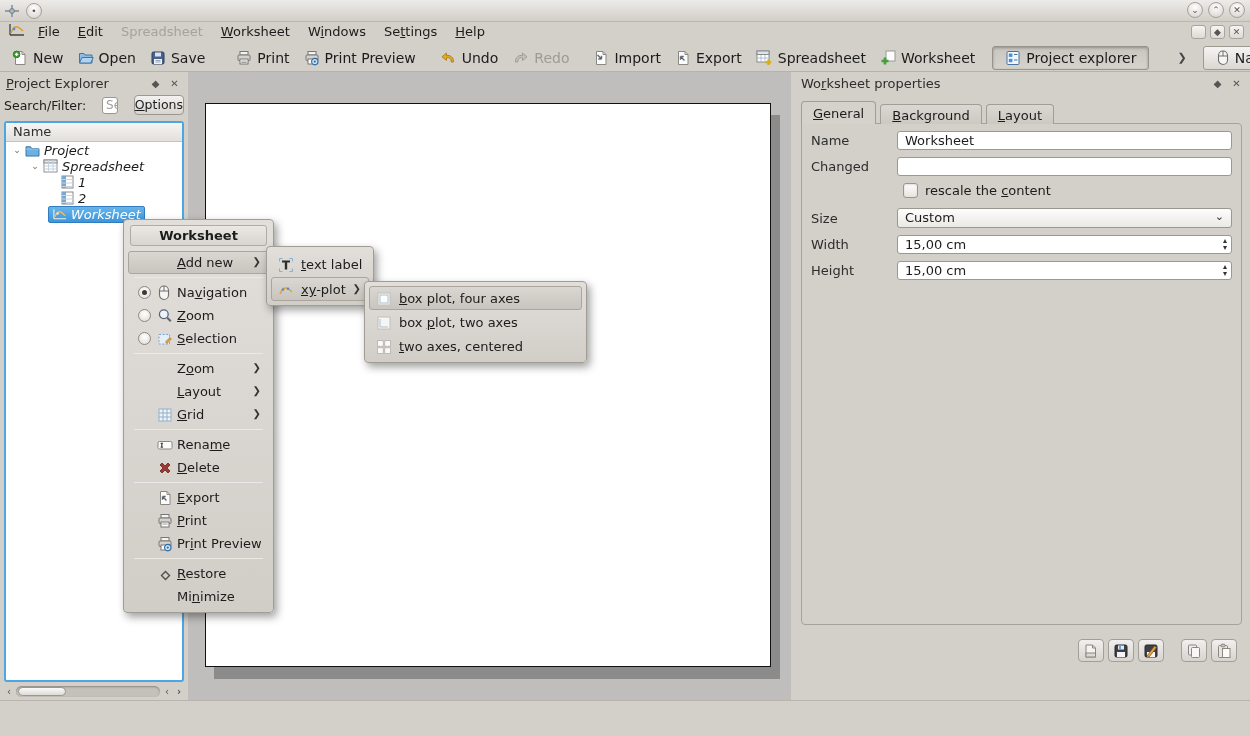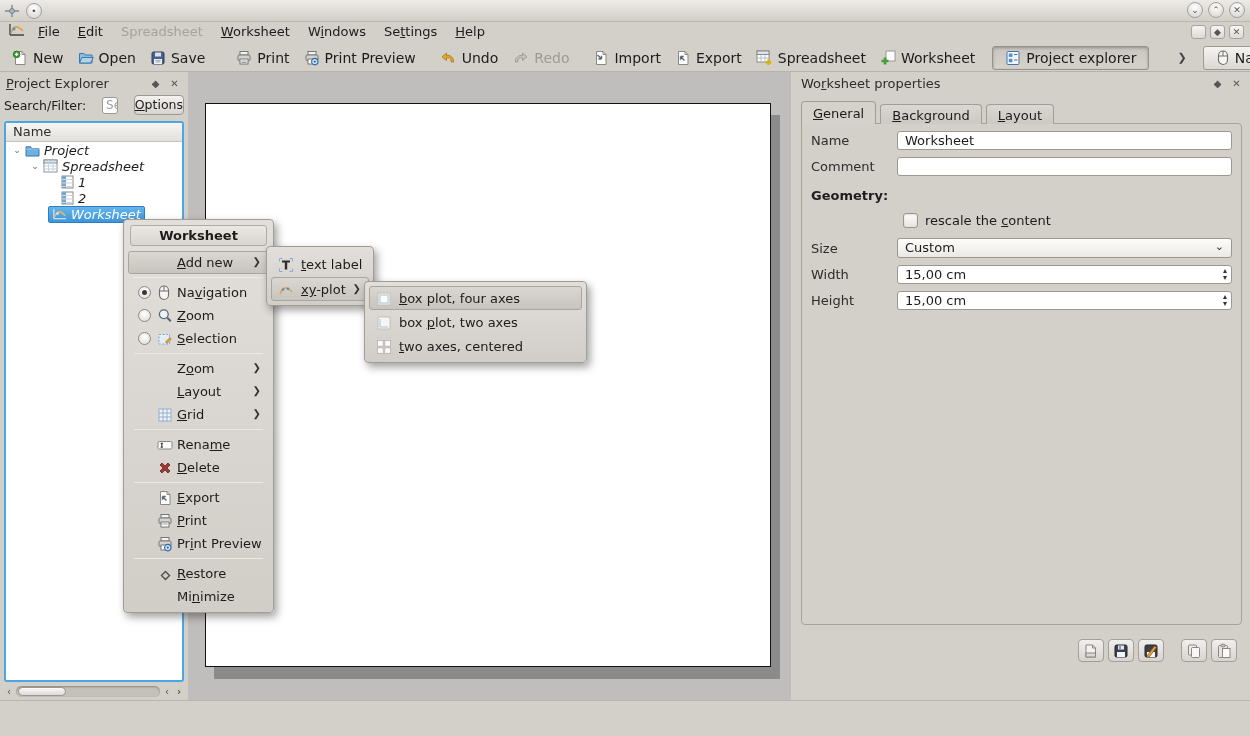--- a/index.html
+++ b/index.html
@@ -387,24 +387,23 @@
     <div class="tab active"><span class="u">G</span><span>eneral</span></div>
     <div class="tab"><span class="u">B</span><span>ackground</span></div>
     <div class="tab"><span class="u">L</span><span>ayout</span></div>
   </div>
   <div class="props-frame">
     <div class="prow">
       <span class="plabel">Name</span>
       <div class="pfield">Worksheet</div>
     </div>
     <div class="prow">
-      <span class="plabel">Comment</span>
+      <span class="plabel">Changed</span>
       <div class="pfield"></div>
     </div>
-    <div class="geom">Geometry:</div>
     <div class="checkrow">
       <div class="checkbox"></div>
       <span><span>rescale the </span><span class="u">c</span><span>ontent</span></span>
     </div>
     <div class="prow">
       <span class="plabel">Size</span>
       <div class="combo"><span>Custom</span><span class="combo-arrow">⌄</span></div>
     </div>
     <div class="prow">
       <span class="plabel">Width</span>

